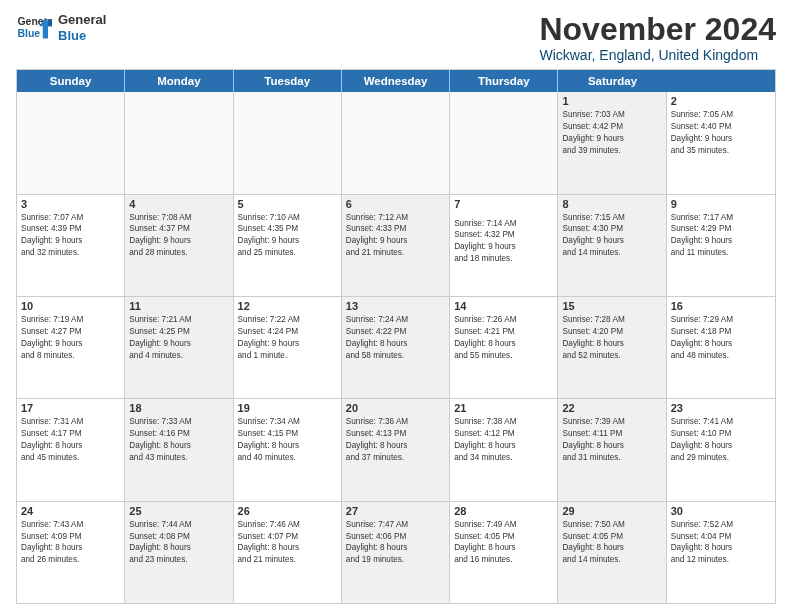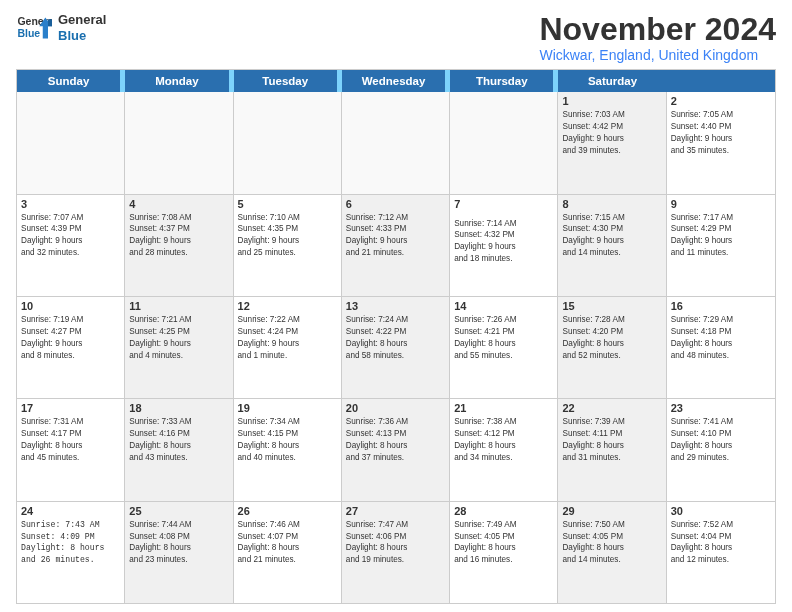--- a/index.html
+++ b/index.html
@@ -43,40 +43,40 @@
       text-align: left;
     }
     .month-title {
       font-size: 32px;
       font-weight: bold;
       color: #333;
       line-height: 1.1;
     }
     .location {
       font-size: 14px;
-      color: #3b82f6;
+      color: #0c4a6e;
     }
     .calendar {
       flex: 1;
       display: flex;
       flex-direction: column;
       border: 1px solid #ccc;
     }
     .cal-header {
       display: grid;
       grid-template-columns: repeat(7, 1fr);
       background: #2a6faf;
     }
     .cal-header-cell {
       color: #fff;
       font-size: 11.5px;
       font-weight: bold;
       padding: 5px 4px;
       text-align: center;
-      border-right: 5px solid #7dd3fc;
+      border-right: 1px solid #7dd3fc;
     }
     .cal-header-cell:last-child { border-right: none; }
     .cal-body {
       flex: 1;
       display: flex;
       flex-direction: column;
     }
     .cal-week {
       display: grid;
       grid-template-columns: repeat(7, 1fr);
@@ -309,21 +309,21 @@
             <span class="day-num">23</span>
             <div class="day-info" style="white-space: pre-line;">Sunrise: 7:41 AM
 Sunset: 4:10 PM
 Daylight: 8 hours
 and 29 minutes.</div>
           </div>
         </div>
         <div class="cal-week">
           <div class="cal-cell">
             <span class="day-num">24</span>
-            <div class="day-info" style="white-space: pre-line; font-family: Liberation Mono, monospace;">Sunrise: 7:43 AM
+            <div class="day-info" style="white-space: pre-line;">Sunrise: 7:43 AM
 Sunset: 4:09 PM
 Daylight: 8 hours
 and 26 minutes.</div>
           </div>
           <div class="cal-cell shaded">
             <span class="day-num">25</span>
             <div class="day-info" style="white-space: pre-line;">Sunrise: 7:44 AM
 Sunset: 4:08 PM
 Daylight: 8 hours
 and 23 minutes.</div>

